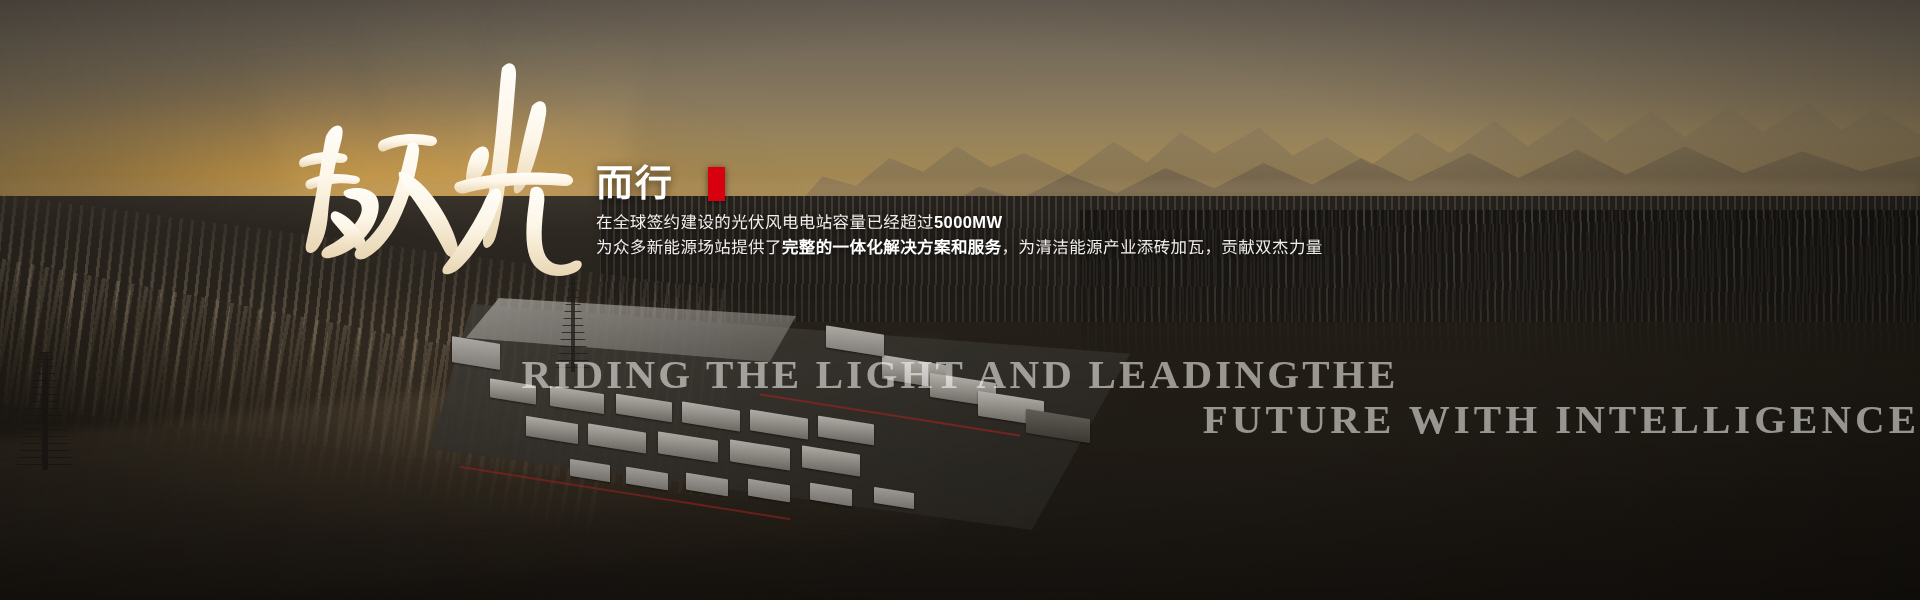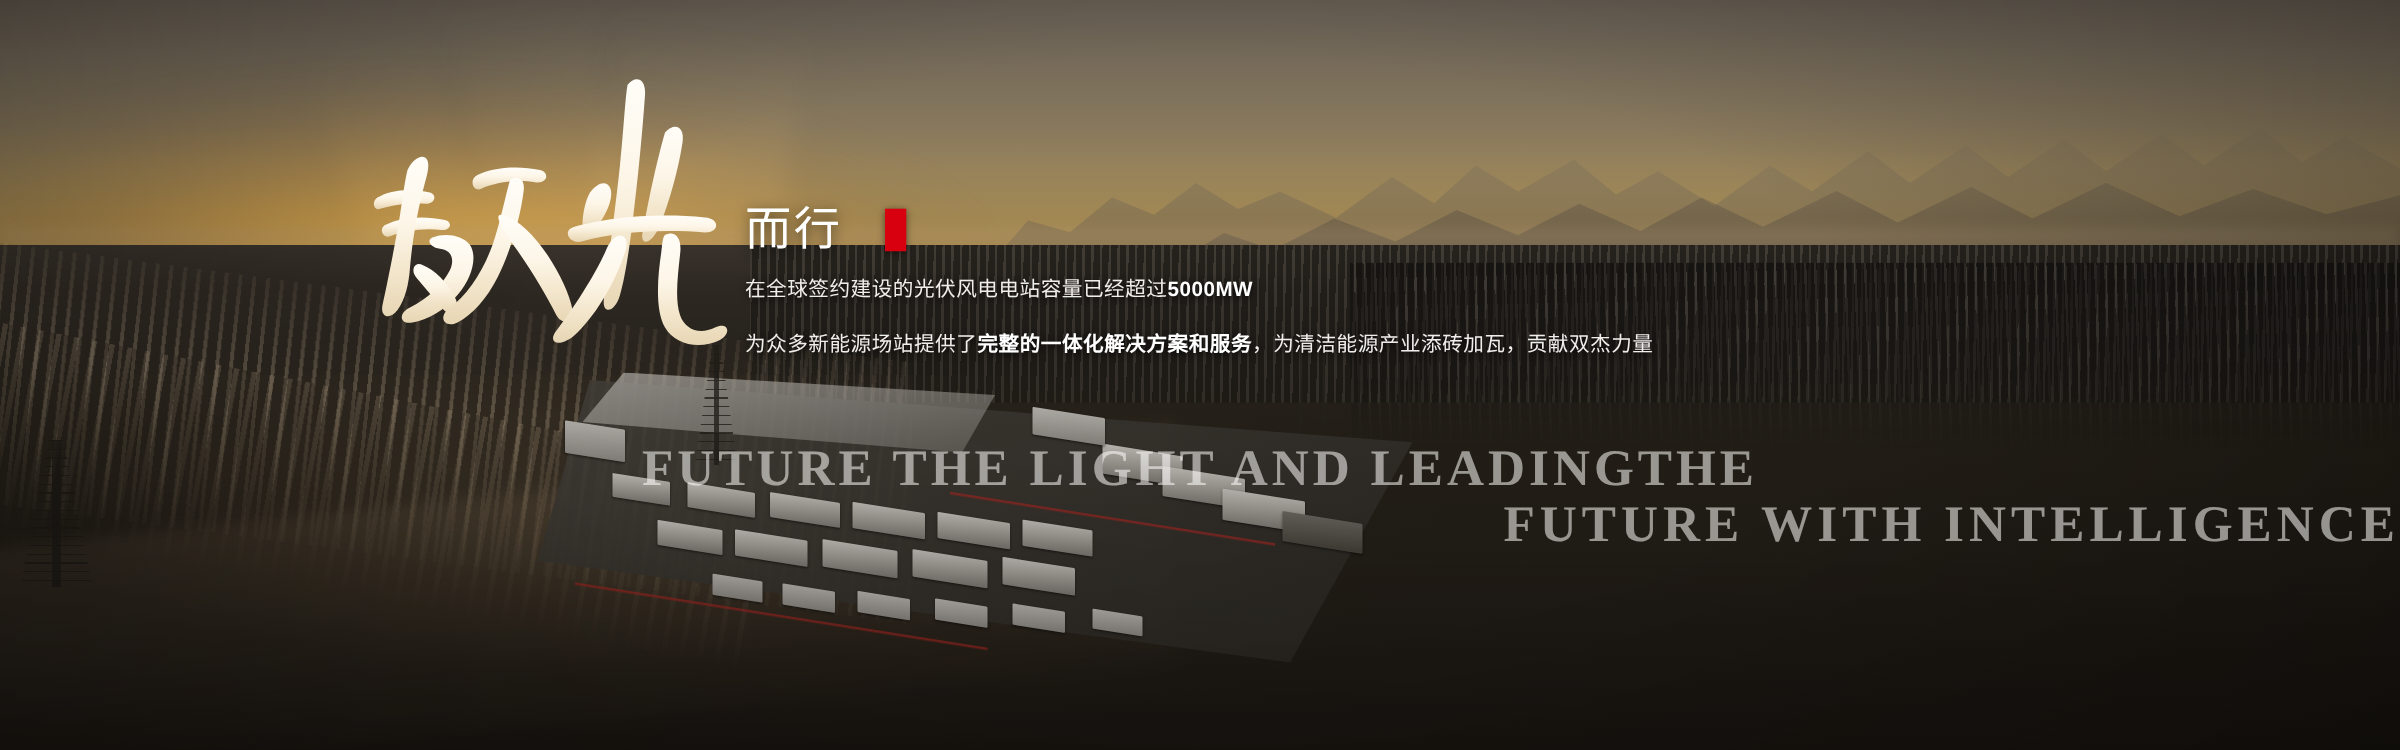--- a/index.html
+++ b/index.html
@@ -237,33 +237,33 @@
     pointer-events:none;
   }
   .calligraphy svg{ width:100%; height:100%; display:block; }
 
   
   .copy{
     position:absolute; left:596px; top:164px; width:760px;
   }
   .headline{
     display:flex; align-items:center; gap:0;
-    font-size:37px; font-weight:normal; color:#ffffff;
+    font-size:37px; font-weight:bold; color:#ffffff;
     letter-spacing:2px; line-height:1.08;
     text-shadow:0 2px 10px rgba(0,0,0,.62);
     white-space:nowrap;
   }
   .headline .sp{ display:inline-block; width:16px; }
   .red-block{
     display:inline-block; width:17px; height:34px;
     background:#d8000f; margin-left:18px; flex:none;
     box-shadow:0 1px 6px rgba(0,0,0,.5);
   }
   .desc{
-    margin-top:16px;
+    margin-top:6px;
     font-size:16.5px; line-height:25px; color:#f0eeeb;
     letter-spacing:.4px; white-space:nowrap;
     text-shadow:0 1px 6px rgba(0,0,0,.75);
   }
   .desc b{ font-weight:bold; color:#ffffff; }
 
   
   .tagline{
     position:absolute; left:0; top:352px; width:1920px;
     text-align:center; pointer-events:none;
@@ -390,23 +390,23 @@
     <div class="headline">
       <span>而行</span>
       <span class="sp"></span>
       <span class="red-block"></span>
     </div>
 
     <div class="desc">
       <span>在全球签约建设的光伏风电电站容量已经超过</span><b>5000MW</b>
     </div>
 
-    <div class="desc" style="margin-top:19px;">
+    <div class="desc" style="margin-top:0;">
       <span>为众多新能源场站提供了</span><b>完整的一体化解决方案和服务</b><span>，为清洁能源产业添砖加瓦，贡献双杰力量</span>
     </div>
   </div>
 
   <div class="tagline">
-    <div class="l1">FUTURE THE LIGHT AND LEADINGTHE</div>
+    <div class="l1">RIDING THE LIGHT AND LEADINGTHE</div>
     <div class="l2">FUTURE WITH INTELLIGENCE</div>
   </div>
 
 </div>
 
 </body></html>

